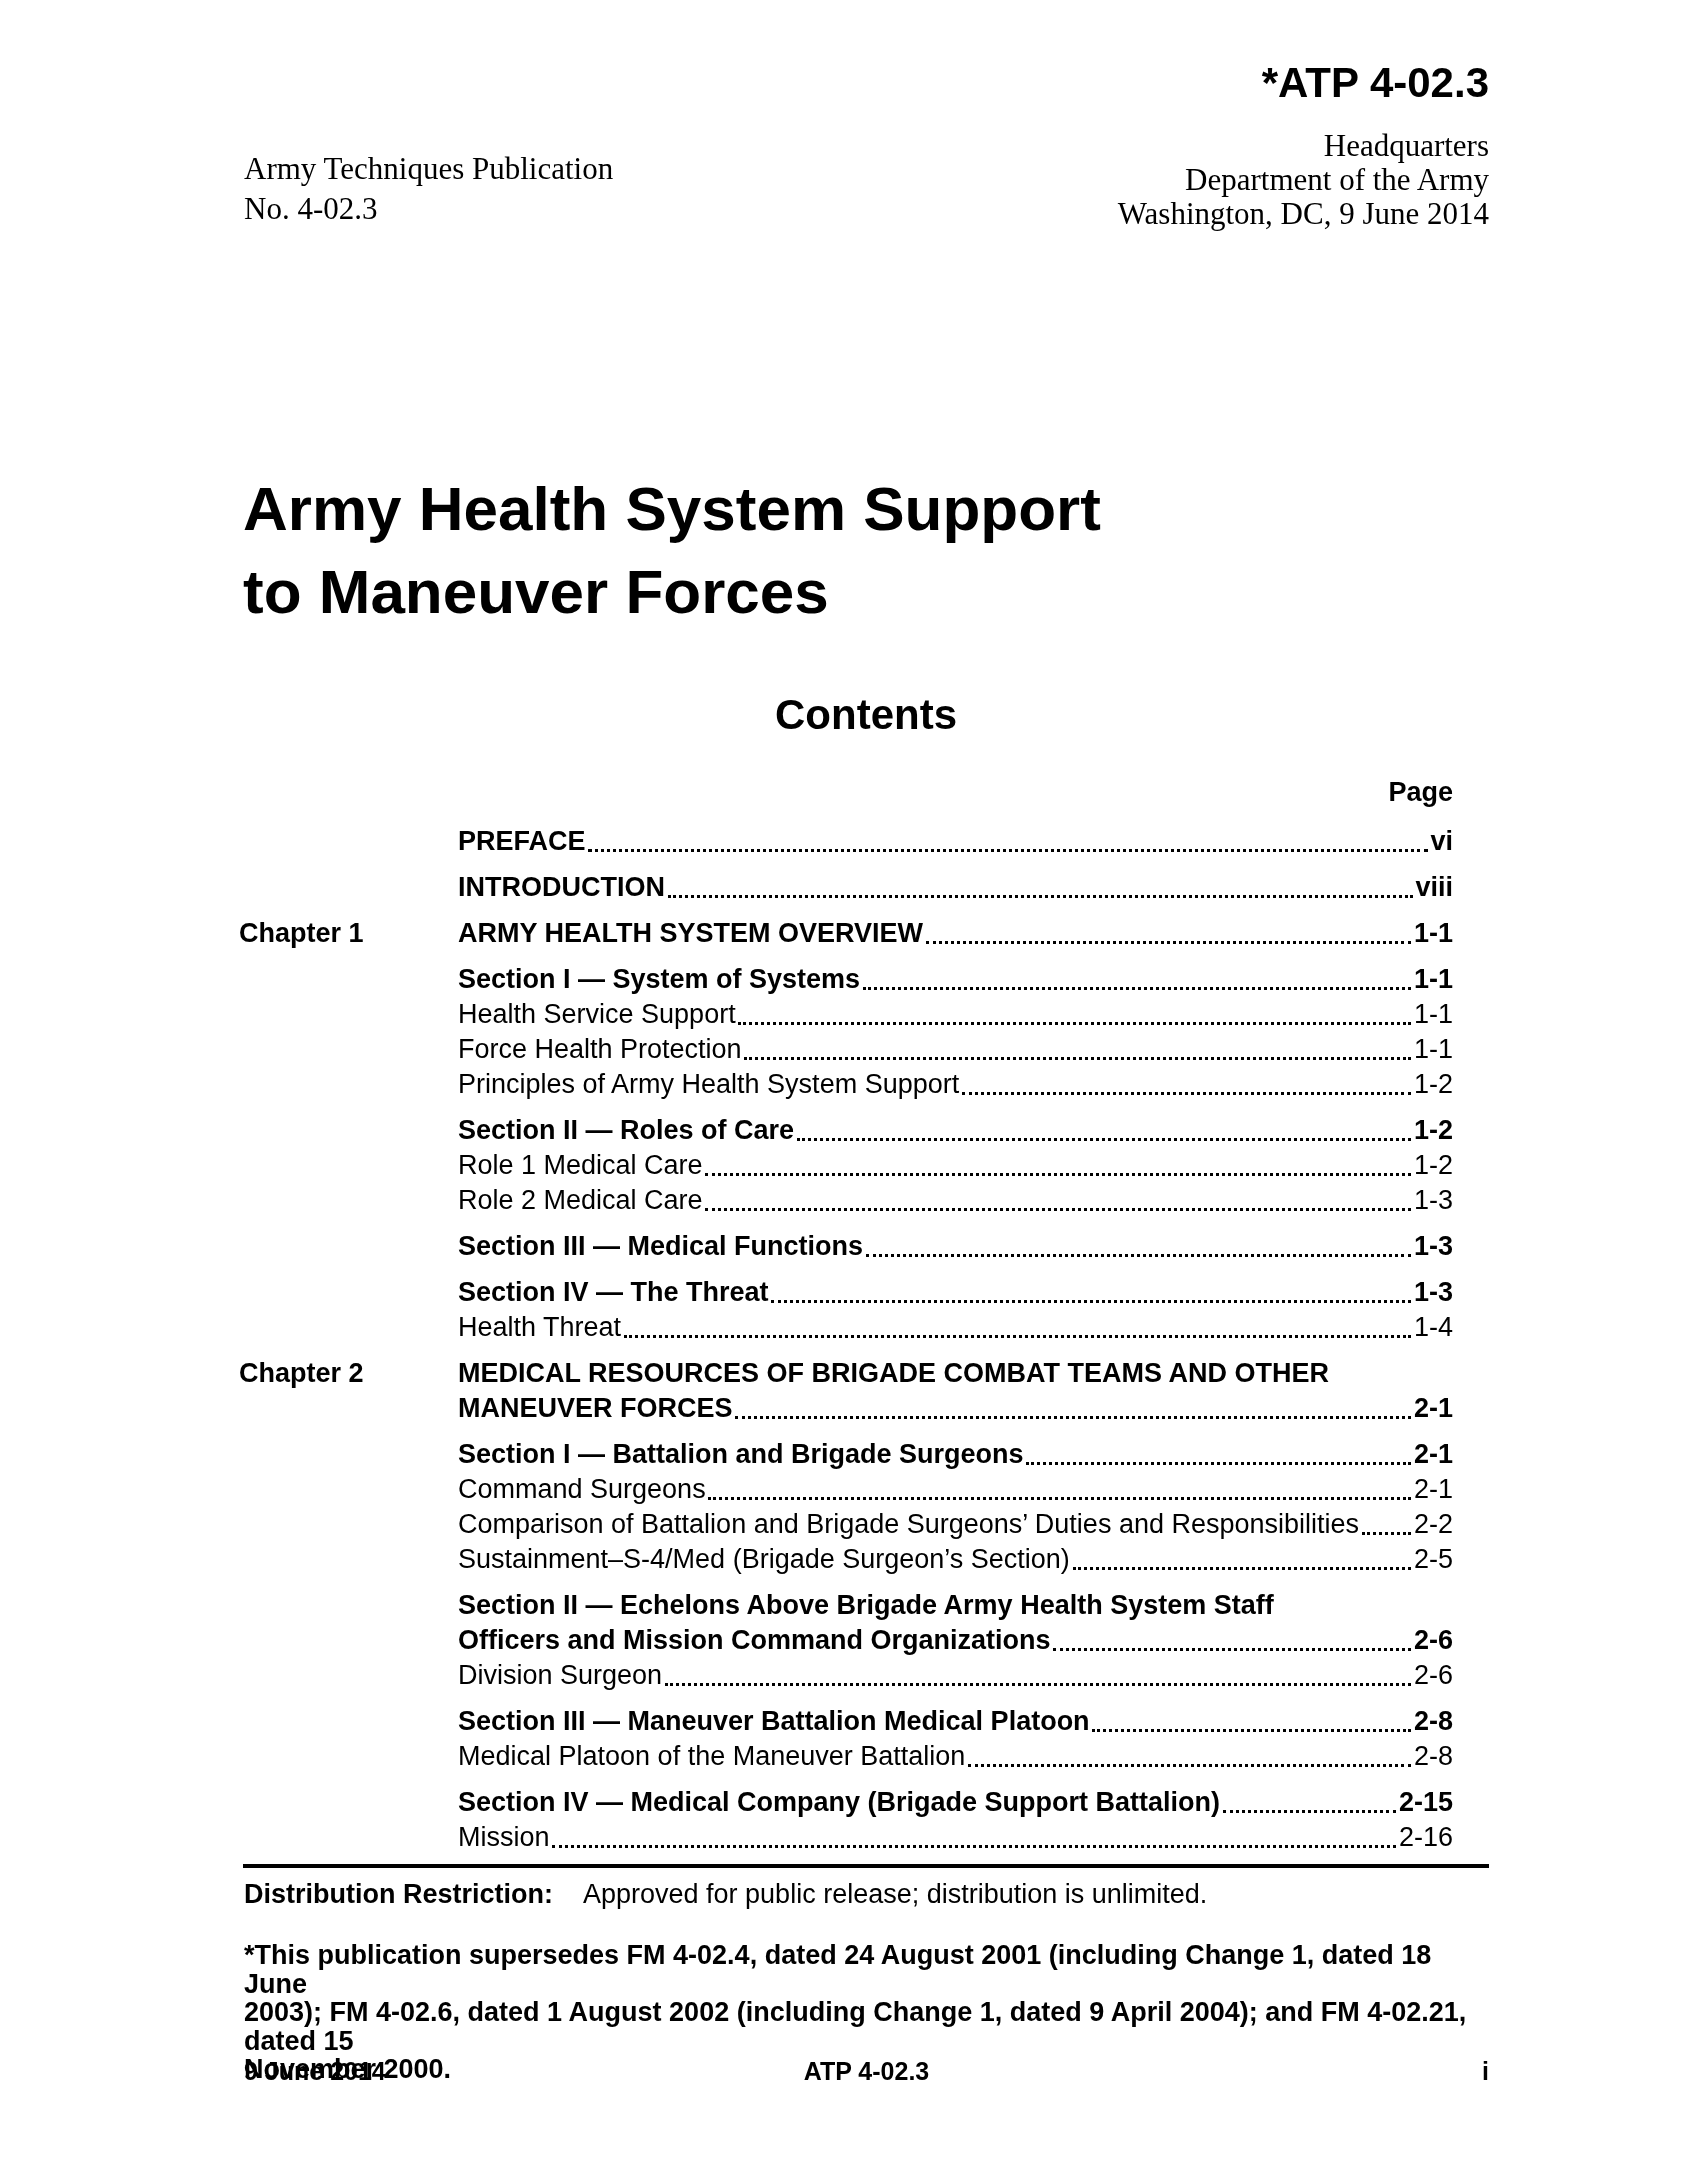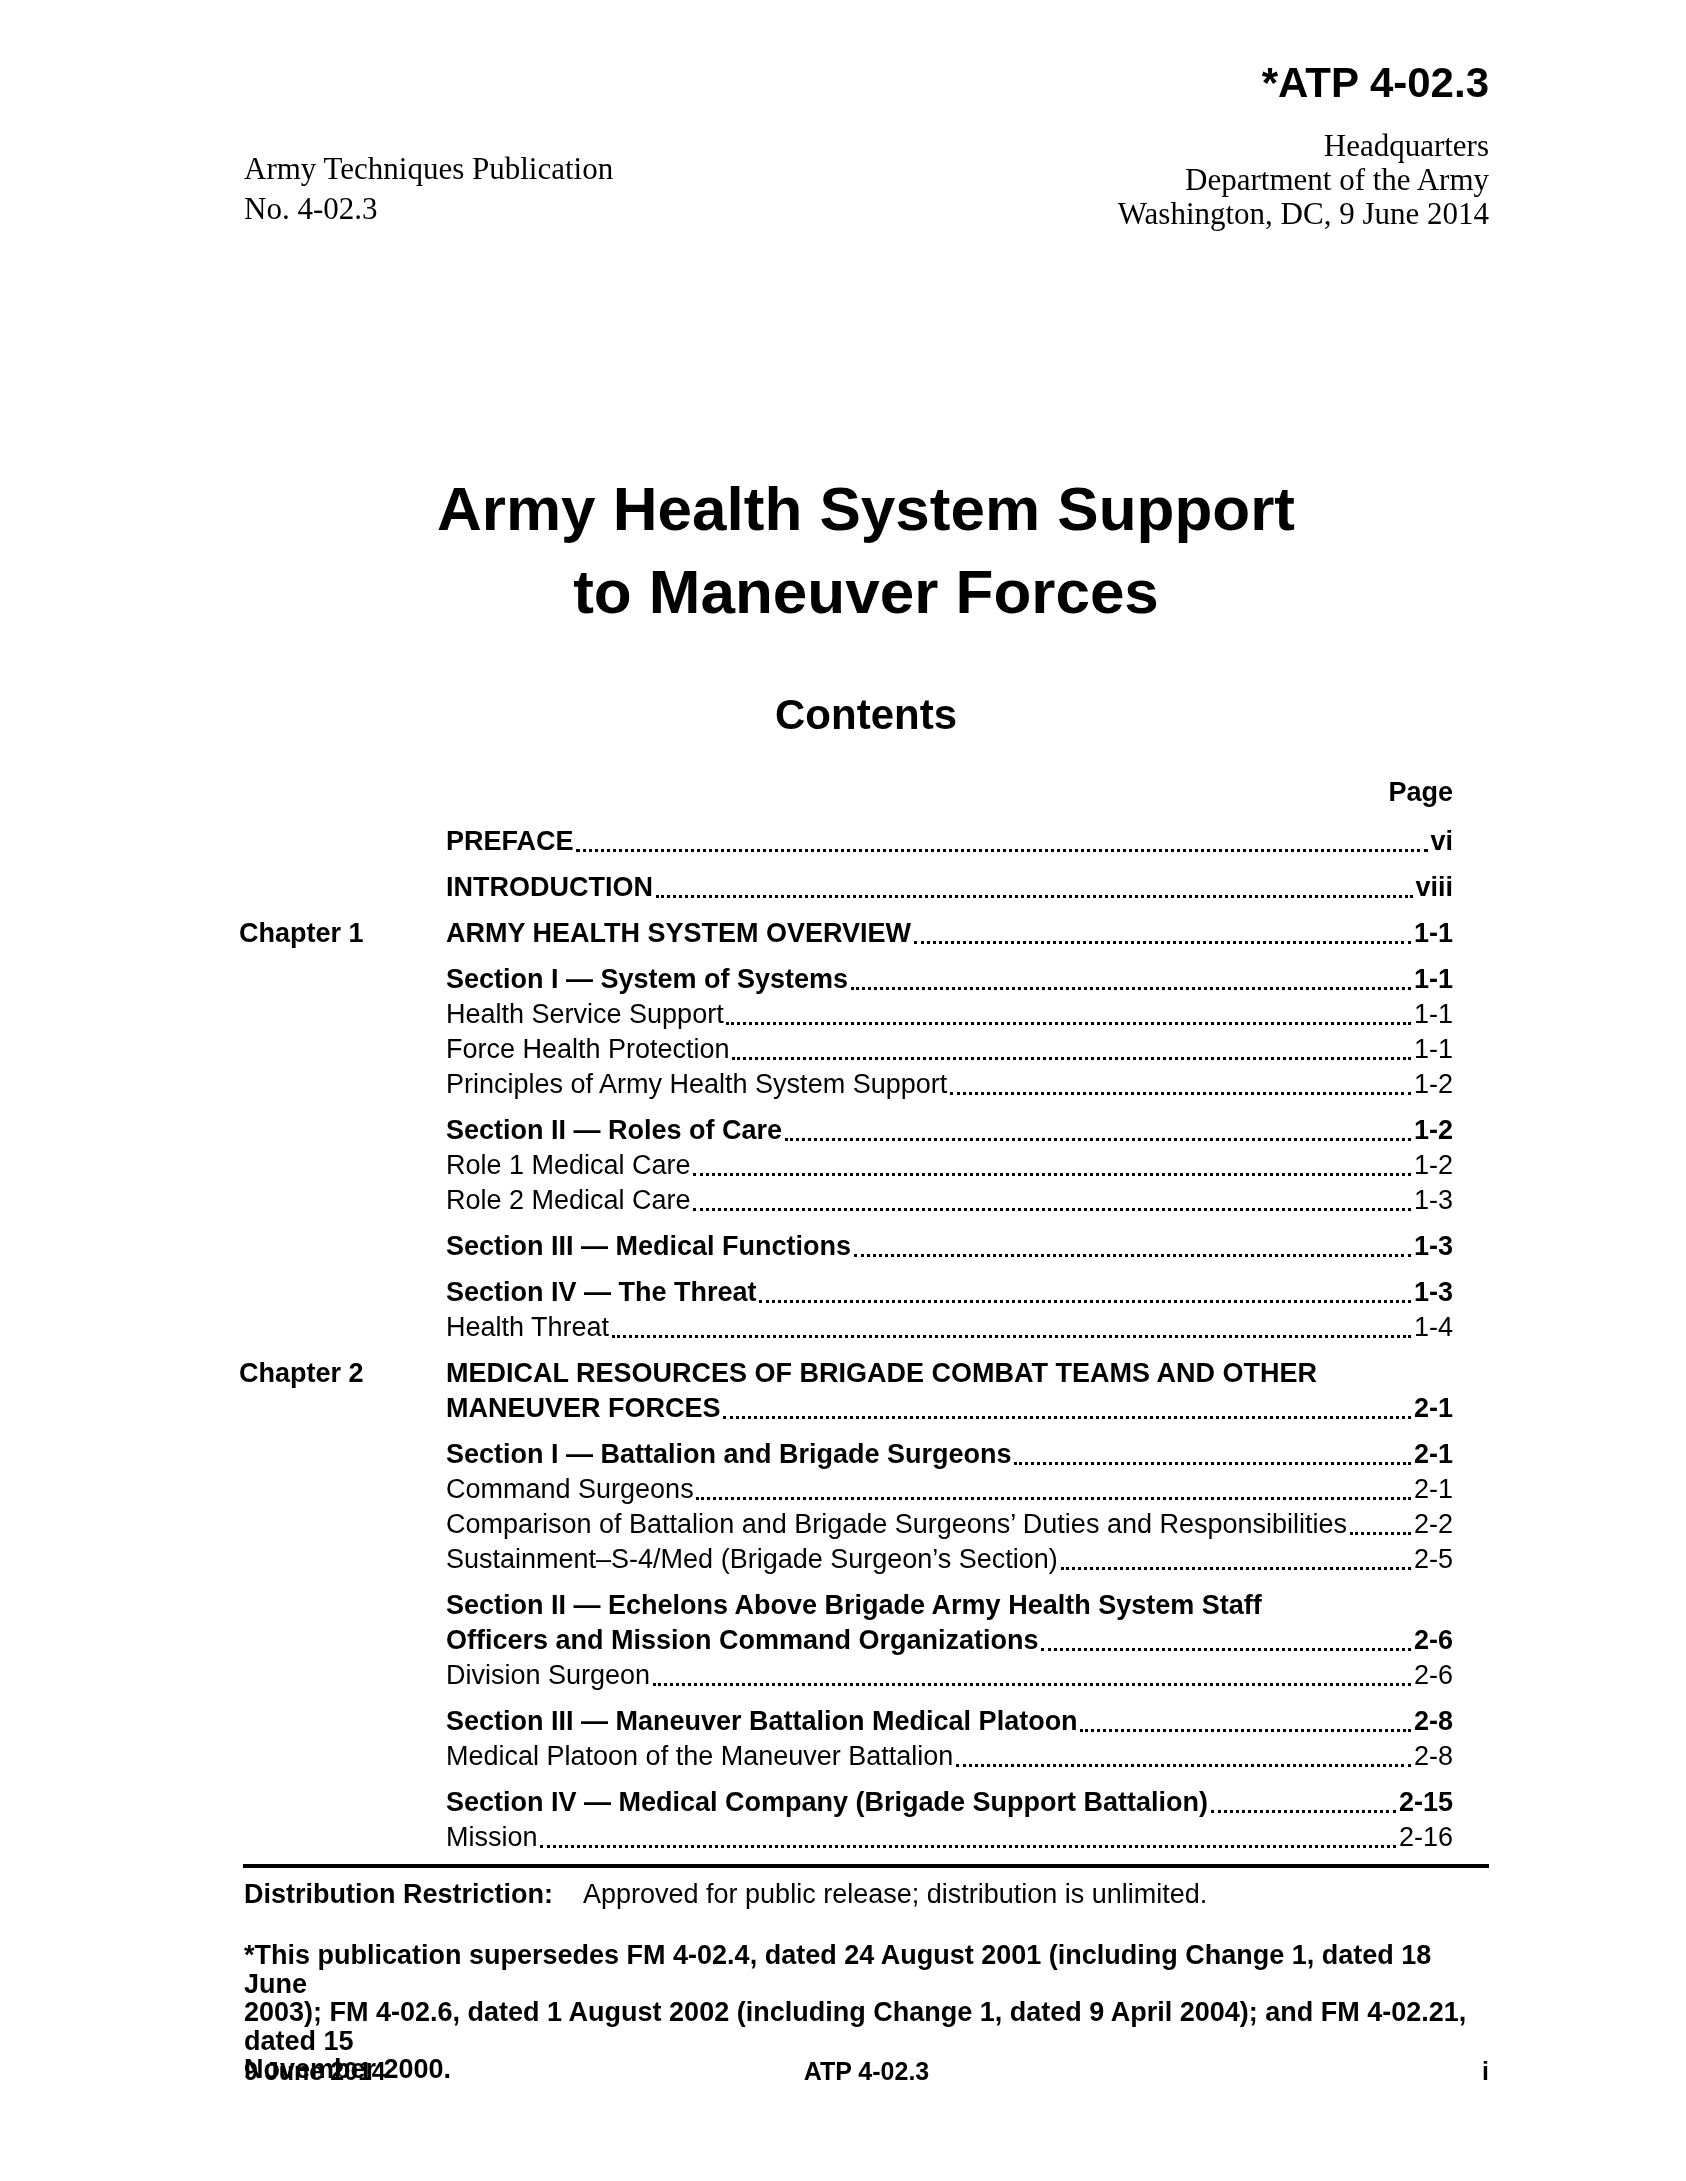--- a/index.html
+++ b/index.html
@@ -21,38 +21,37 @@
     top: 149px; left: 244px;
     font-size: 31px; line-height: 40px;
   }
   .hq-block {
     top: 129px; right: 197px;
     font-size: 31px; line-height: 34px;
     text-align: right;
   }
   .title-block {
     top: 467px; left: 243px; width: 1246px;
-    text-align: center;
     font-size: 62px; line-height: 83px; font-weight: bold;
   }
   .contents-heading {
     top: 691px; left: 243px; width: 1246px;
     text-align: center;
     font-size: 42px; font-weight: bold;
   }
   .page-label {
     top: 777px; left: 239px; width: 1214px;
     text-align: right;
     font-size: 27px; font-weight: bold;
   }
   .toc {
     top: 813px; left: 239px; width: 1214px;
     font-size: 27px;
   }
-  .toc-row { display: flex; line-height: 35px; }
+  .toc-row { display: flex; line-height: 35px; gap: 12px; }
   .toc-row.gap { margin-top: 11px; }
   .toc-row.bold { font-weight: bold; }
   .toc-chapter { flex: 0 0 207px; width: 207px; font-weight: bold; }
   .toc-main { flex: 1 1 auto; min-width: 0; }
   .toc-entryline { display: flex; }
   .toc-label { white-space: nowrap; }
   .toc-leader {
     flex: 1 1 auto; min-width: 9.2px; height: 0;
     align-self: flex-end;
     border-bottom: 3.7px dotted #000;

